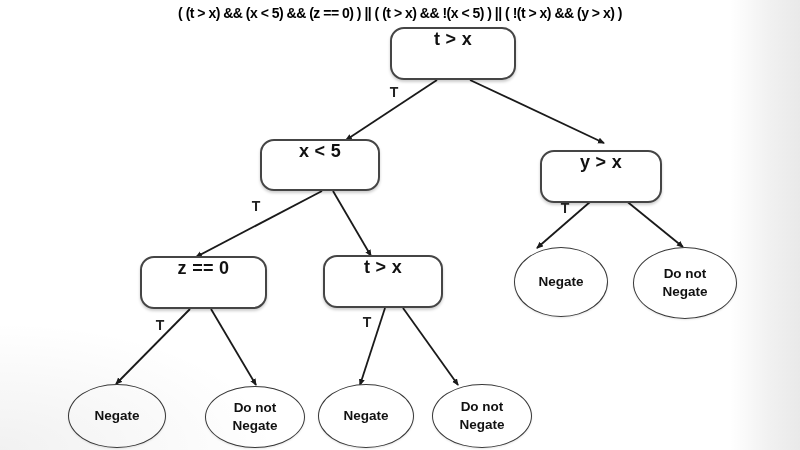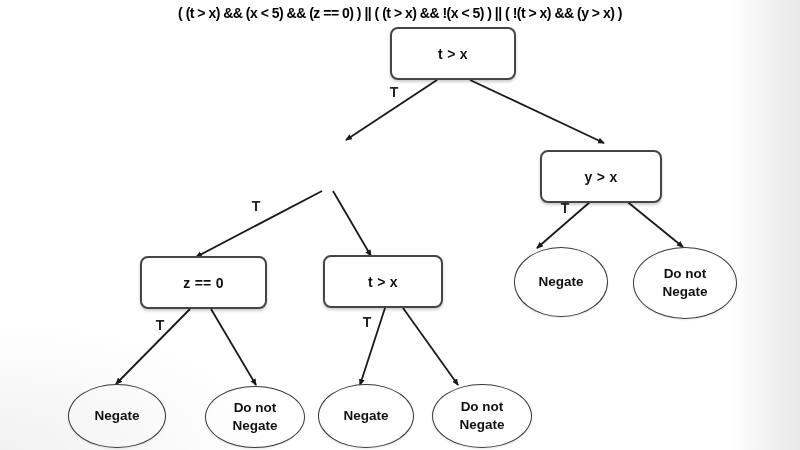--- a/index.html
+++ b/index.html
@@ -27,24 +27,24 @@
     text-align: center;
     font-size: 14px; font-weight: 800; letter-spacing: -0.5px;
     color: #000;
     white-space: nowrap;
   }
   .edges-svg { position: absolute; left: 0; top: 0; }
   .dnode {
     position: absolute;
     background: #fff;
     border: 2px solid #454545;
-    border-radius: 8px;
+    border-radius: 14px;
     box-shadow: 0 2px 3px rgba(0,0,0,0.20);
-    display: flex; align-items: center; justify-content: center;
-    font-size: 14px; font-weight: 700; letter-spacing: 0.3px;
+    display: flex; align-items: flex-start; justify-content: center;
+    font-size: 18px; font-weight: 700; letter-spacing: 0.3px;
     color: #111;
     box-sizing: border-box;
   }
   .leaf {
     position: absolute;
     background: #fff;
     border: 1.5px solid #383838;
     border-radius: 50%;
     box-shadow: 0 1px 2px rgba(0,0,0,0.10);
     display: flex; align-items: center; justify-content: center;
@@ -84,20 +84,23 @@
       <line x1="385" y1="308" x2="360" y2="385" marker-end="url(#arrow)"></line>
       <line x1="403" y1="308" x2="458" y2="385" marker-end="url(#arrow)"></line>
       <line x1="598" y1="195" x2="537" y2="248" marker-end="url(#arrow)"></line>
       <line x1="619" y1="195" x2="683" y2="247" marker-end="url(#arrow)"></line>
     </g>
   </svg>
 
   <div class="dnode" style="left:390px; top:27px;  width:126px; height:53px;">
     <span>t &gt; x</span>
   </div>
+  <div class="dnode" style="left:260px; top:139px; width:120px; height:52px;">
+    <span>x &lt; 5</span>
+  </div>
   <div class="dnode" style="left:540px; top:150px; width:122px; height:53px;">
     <span>y &gt; x</span>
   </div>
   <div class="dnode" style="left:140px; top:256px; width:127px; height:53px;">
     <span>z == 0</span>
   </div>
   <div class="dnode" style="left:323px; top:255px; width:120px; height:53px;">
     <span>t &gt; x</span>
   </div>
 

